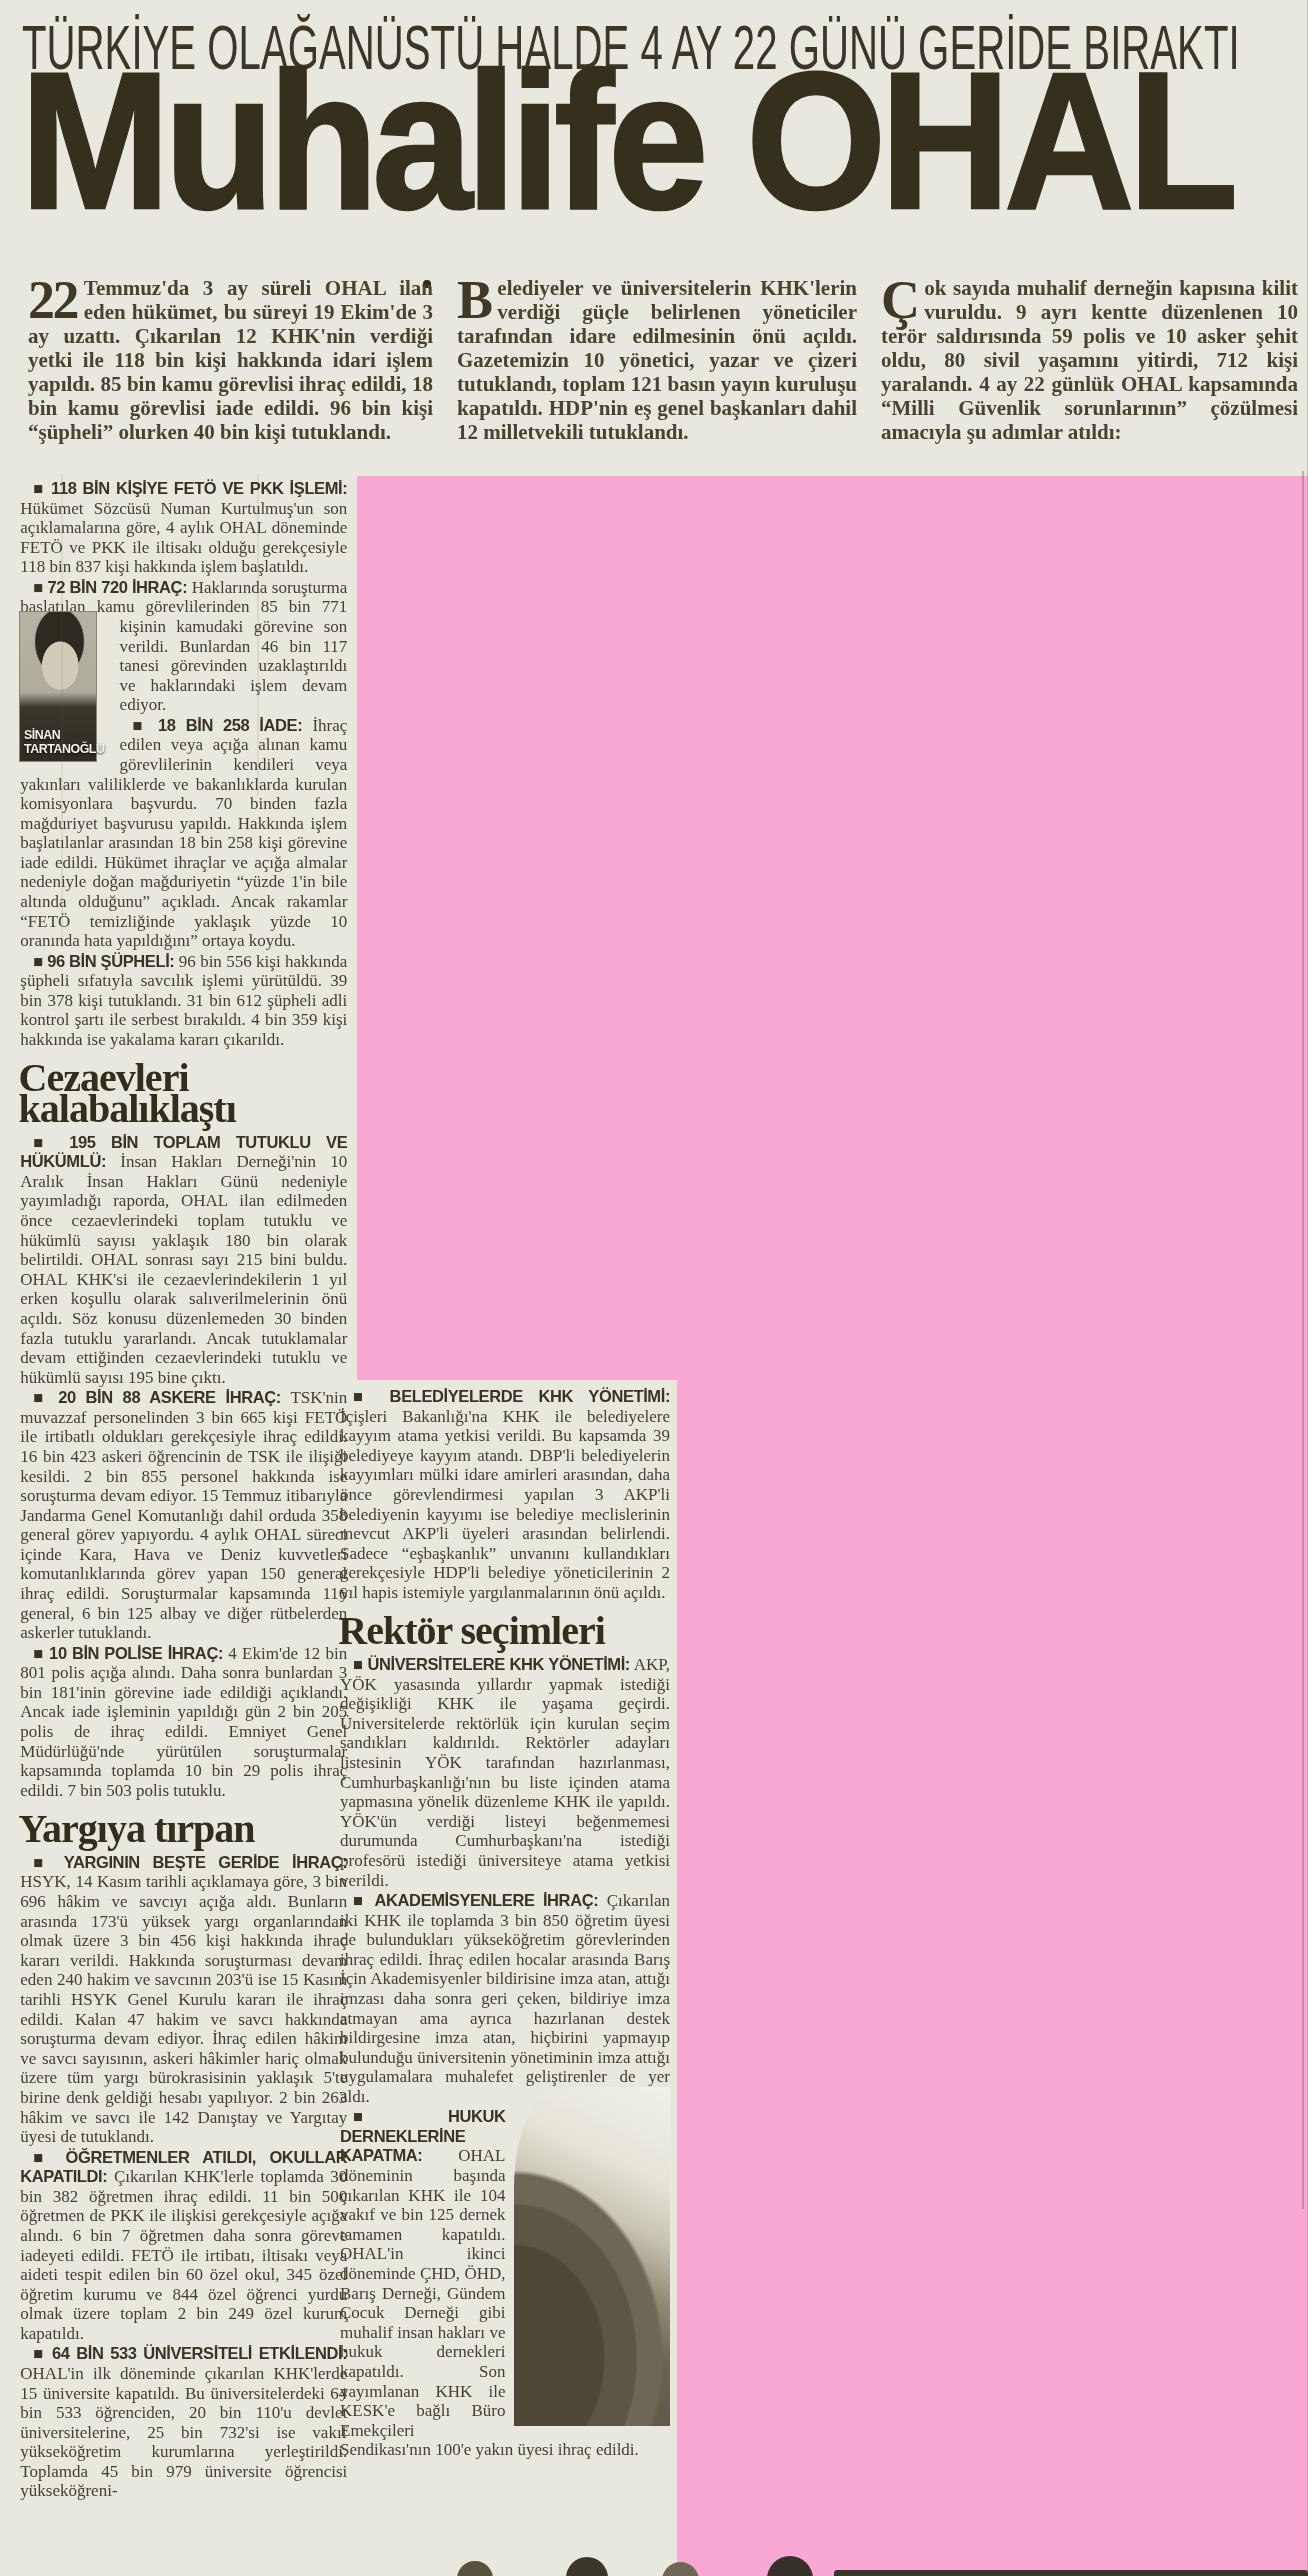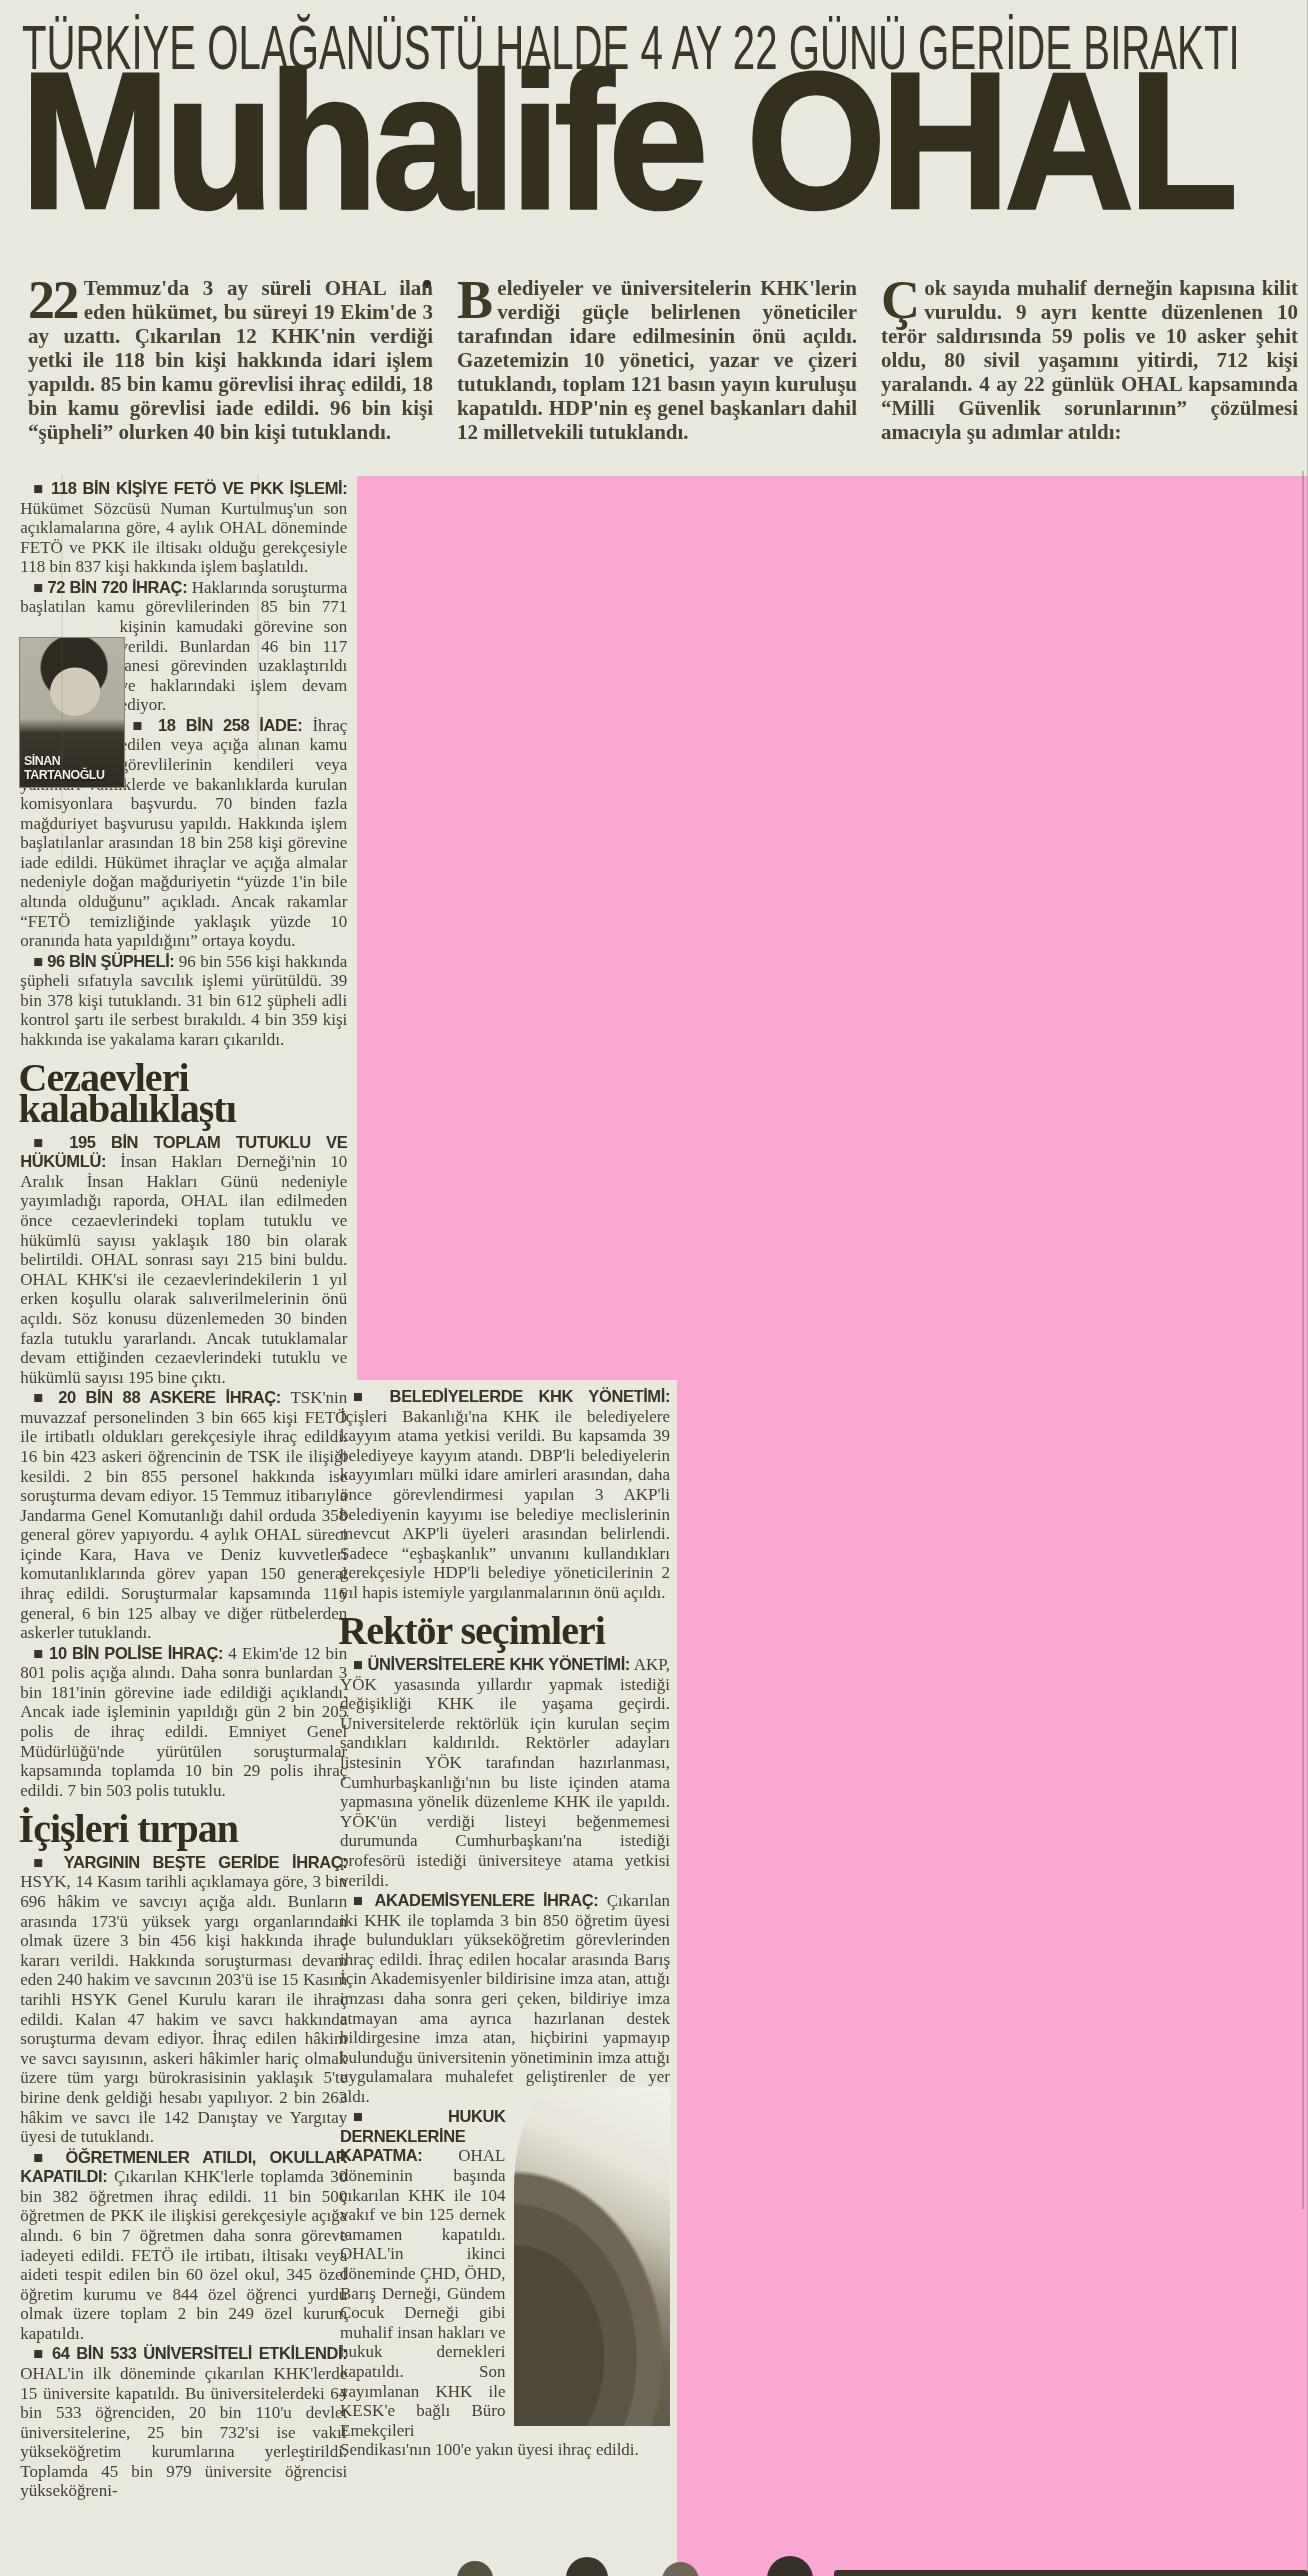--- a/index.html
+++ b/index.html
@@ -28,21 +28,21 @@
 
   .col{position:absolute;font-size:17px;line-height:19.6px;text-align:justify;color:#453f2e;}
   #colL{left:20.3px;top:479px;width:327px;}
   #colM{left:340px;top:1387px;width:330px;}
   .para{margin:0 0 0.8px 0;}
   .lbl{font-family:"Liberation Sans",sans-serif;font-weight:700;font-size:16.5px;letter-spacing:-0.4px;color:#393423;margin-left:13px;}
   .sec{font-family:Liberation Serif, serif;font-weight:700;font-size:40px;letter-spacing:-1px;
        color:#332d1c;margin:13.5px 0 8.5px -1.7px;line-height:30.5px;}
 
   .portrait-float{float:left;width:90px;height:191px;shape-outside:inset(42px 0 0 0);margin:0 9.3px 1.7px 0;}
-  .portrait{display:block;margin-top:60px;width:104px;height:149px;position:relative;
+  .portrait{display:block;margin-top:34px;width:76px;height:149px;position:relative;
     background:
       radial-gradient(40% 27% at 53% 36%, #d2cbba 0 59%, rgba(0,0,0,0) 61%),
       radial-gradient(58% 40% at 52% 20%, #2e2a21 0 54%, rgba(0,0,0,0) 57%),
       linear-gradient(180deg, rgba(0,0,0,0) 54%, #3a362c 64%, #302c23 100%),
       linear-gradient(180deg,#b6b2a4,#a9a597);
     outline:0.8px solid #8a8577;}
   .byline{position:absolute;left:4.2px;bottom:4.2px;font-family:"Liberation Sans",sans-serif;font-weight:700;
           font-size:13.5px;line-height:14.4px;color:#f4f2ea;letter-spacing:-0.5px;
           transform:scaleX(.92);transform-origin:left bottom;text-shadow:0 0.8px 2.5px rgba(0,0,0,.8);}
   .byline span{display:block;}
@@ -126,21 +126,21 @@
     </p>
     <p class="para">
       <b class="lbl">■ 20 BİN 88 ASKERE İHRAÇ:</b>
       <span>TSK'nin muvazzaf personelinden 3 bin 665 kişi FETÖ ile irtibatlı oldukları gerekçesiyle ihraç edildi. 16 bin 423 askeri öğrencinin de TSK ile ilişiği kesildi. 2 bin 855 personel hakkında ise soruşturma devam ediyor. 15 Temmuz itibarıyla Jandarma Genel Komutanlığı dahil orduda 358 general görev yapıyordu. 4 aylık OHAL süreci içinde Kara, Hava ve Deniz kuvvetleri komutanlıklarında görev yapan 150 general ihraç edildi. Soruşturmalar kapsamında 116 general, 6 bin 125 albay ve diğer rütbelerden askerler tutuklandı.</span>
     </p>
     <p class="para">
       <b class="lbl">■ 10 BİN POLİSE İHRAÇ:</b>
       <span>4 Ekim'de 12 bin 801 polis açığa alındı. Daha sonra bunlardan 3 bin 181'inin görevine iade edildiği açıklandı. Ancak iade işleminin yapıldığı gün 2 bin 205 polis de ihraç edildi. Emniyet Genel Müdürlüğü'nde yürütülen soruşturmalar kapsamında toplamda 10 bin 29 polis ihraç edildi. 7 bin 503 polis tutuklu.</span>
     </p>
 
-    <h2 class="sec">İçişleri tırpan</h2>
+    <h2 class="sec">Yargıya tırpan</h2>
 
     <p class="para">
       <b class="lbl">■ YARGININ BEŞTE GERİDE İHRAÇ:</b>
       <span>HSYK, 14 Kasım tarihli açıklamaya göre, 3 bin 696 hâkim ve savcıyı açığa aldı. Bunların arasında 173'ü yüksek yargı organlarından olmak üzere 3 bin 456 kişi hakkında ihraç kararı verildi. Hakkında soruşturması devam eden 240 hakim ve savcının 203'ü ise 15 Kasım tarihli HSYK Genel Kurulu kararı ile ihraç edildi. Kalan 47 hakim ve savcı hakkında soruşturma devam ediyor. İhraç edilen hâkim ve savcı sayısının, askeri hâkimler hariç olmak üzere tüm yargı bürokrasisinin yaklaşık 5'te birine denk geldiği hesabı yapılıyor. 2 bin 263 hâkim ve savcı ile 142 Danıştay ve Yargıtay üyesi de tutuklandı.</span>
     </p>
     <p class="para">
       <b class="lbl">■ ÖĞRETMENLER ATILDI, OKULLAR KAPATILDI:</b>
       <span>Çıkarılan KHK'lerle toplamda 30 bin 382 öğretmen ihraç edildi. 11 bin 500 öğretmen de PKK ile ilişkisi gerekçesiyle açığa alındı. 6 bin 7 öğretmen daha sonra göreve iadeyeti edildi. FETÖ ile irtibatı, iltisakı veya aideti tespit edilen bin 60 özel okul, 345 özel öğretim kurumu ve 844 özel öğrenci yurdu olmak üzere toplam 2 bin 249 özel kurum kapatıldı.</span>
     </p>
     <p class="para">

